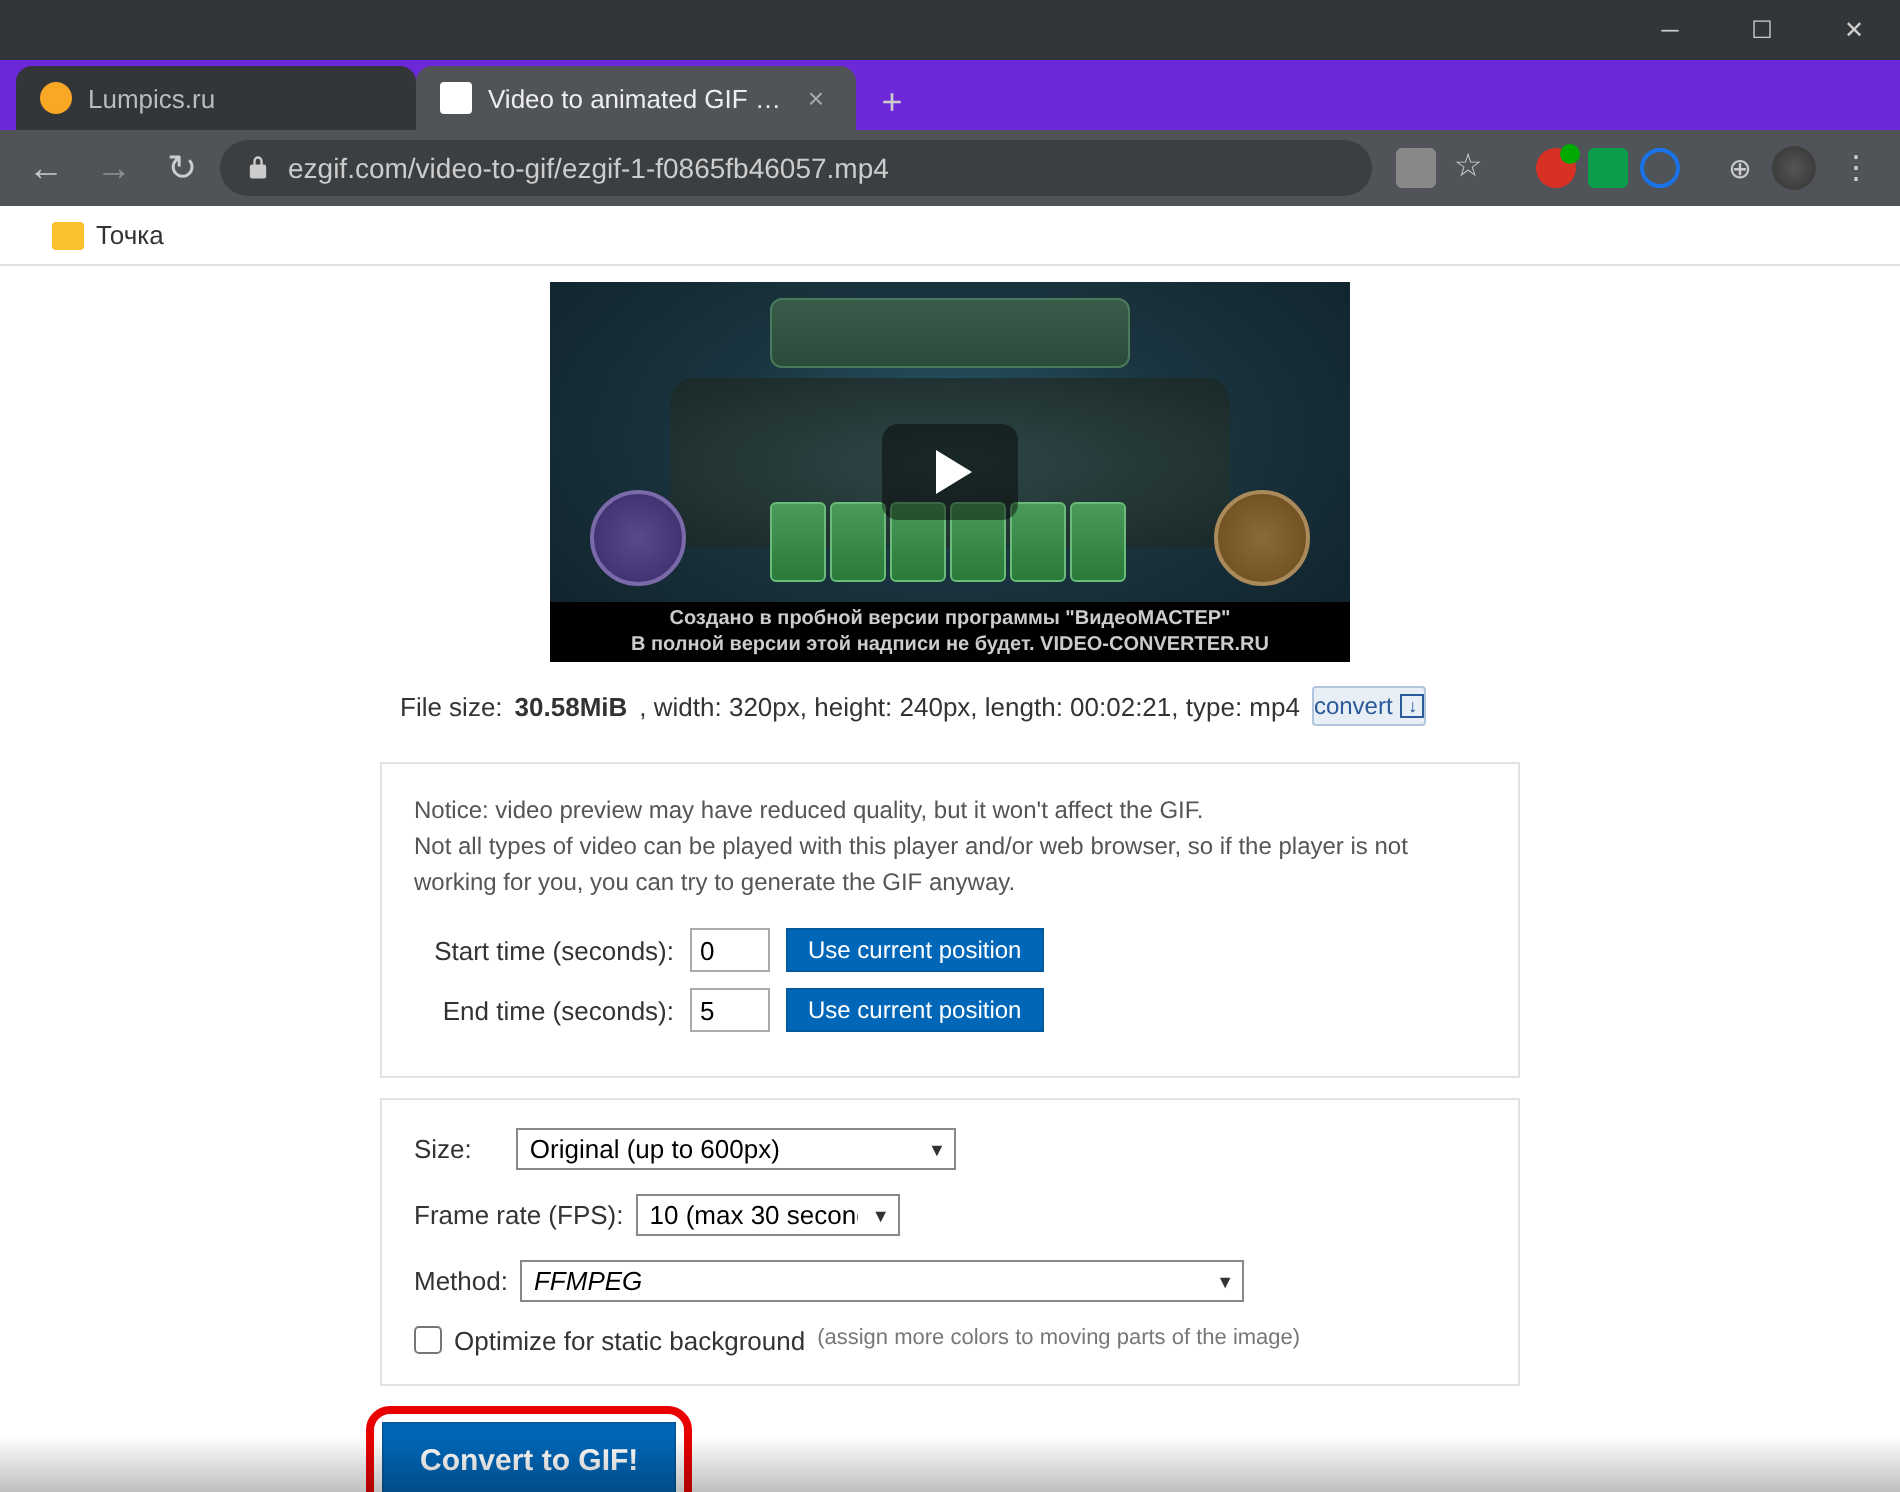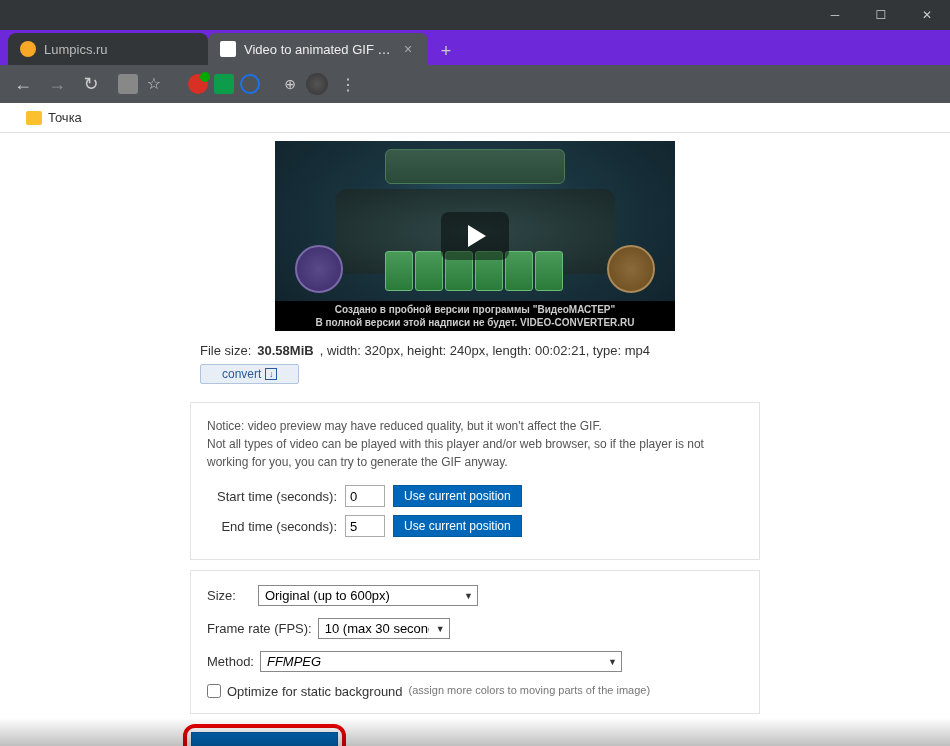--- a/index.html
+++ b/index.html
@@ -55,21 +55,21 @@
     .ge-cards { bottom: 38px; left: 50%; transform: translateX(-50%); width: 180px; height: 42px; display: flex; gap: 2px; }
     .card { width: 28px; height: 40px; background: linear-gradient(180deg, #4a9a5a, #2a7a3a); border-radius: 3px; border: 1px solid #6aba7a; }
     .ge-hero { bottom: 38px; left: 20px; width: 48px; height: 48px; background: radial-gradient(circle, #5a4a8a, #3a2a6a); border-radius: 50%; border: 2px solid #7a6aaa; }
     .ge-hero2 { bottom: 38px; right: 20px; width: 48px; height: 48px; background: radial-gradient(circle, #8a6a3a, #6a4a1a); border-radius: 50%; border: 2px solid #aa8a5a; }
     .play-overlay { position: relative; z-index: 2; width: 68px; height: 48px; background: rgba(0,0,0,0.45); border-radius: 8px; display: flex; align-items: center; justify-content: center; cursor: pointer; }
     .play-triangle { width: 0; height: 0; border-left: 18px solid #fff; border-top: 11px solid transparent; border-bottom: 11px solid transparent; margin-left: 4px; }
     .watermark { position: absolute; bottom: 0; left: 0; right: 0; background: #000; color: #ccc; font-size: 10px; text-align: center; padding: 2px 0; line-height: 1.3; z-index: 2; font-weight: bold; }
     
     .file-info-row { margin: 12px auto 16px; padding: 0 10px; text-align: left; font-size: 13px; color: #333; display: flex; align-items: center; gap: 6px; flex-wrap: wrap; width: 570px; }
     .file-info-row b { font-weight: bold; }
-    .convert-link { display: inline-flex; align-items: center; background: #e8eef5; border: 1px solid #b0c4de; color: #2a5a9a; padding: 2px 21px; font-size: 12px; cursor: pointer; gap: 4px; border-radius: 2px; }
+    .convert-link { display: inline-flex; align-items: center; background: #e8eef5; border: 1px solid #b0c4de; color: #2a5a9a; padding: 2px 0; font-size: 12px; cursor: pointer; gap: 4px; border-radius: 2px; }
     .dl-icon { width: 12px; height: 12px; border: 1px solid #2a5a9a; display: inline-flex; align-items: center; justify-content: center; font-size: 9px; }
     
     .notice-box { margin: 18px auto 0; width: 570px; background: #fff; border: 1px solid #e3e3e3; padding: 14px 16px; }
     .notice-text { font-size: 12px; color: #555; line-height: 1.5; margin-bottom: 14px; }
     .time-row { display: flex; align-items: center; gap: 8px; margin-bottom: 8px; font-size: 13px; color: #333; }
     .time-label { width: 130px; text-align: right; }
     .time-input { width: 40px; height: 22px; border: 1px solid #aaa; padding: 0 4px; font-size: 13px; }
     .blue-btn { background: #0067b8; color: #fff; border: 1px solid #005a9e; padding: 3px 10px; font-size: 12px; cursor: pointer; }
     
     .options-box { margin: 10px auto 0; width: 570px; background: #fff; border: 1px solid #e3e3e3; padding: 14px 16px; }
@@ -113,20 +113,26 @@
       <span class="tab-title">Video to animated GIF converter</span>
       <span class="tab-close">×</span>
     </div>
     <div class="new-tab-btn">+</div>
   </div>
 
   <div class="addressbar">
     <div class="nav-btn">←</div>
     <div class="nav-btn" style="opacity:.5">→</div>
     <div class="nav-btn">↻</div>
+    <div class="url-bar">
+      <svg class="lock-icon" viewBox="0 0 24 24" fill="#ccc">
+          <path d="M12 2a4 4 0 00-4 4v3H7a2 2 0 00-2 2v8a2 2 0 002 2h10a2 2 0 002-2v-8a2 2 0 00-2-2h-1V6a4 4 0 00-4-4zm-2 4a2 2 0 114 0v3h-4V6z"></path>
+        </svg>
+      <span class="url-text">ezgif.com/video-to-gif/ezgif-1-f0865fb46057.mp4</span>
+    </div>
     <div class="ext-icons">
       <div class="ext-icon ext-i1"></div>
       <div class="ext-icon ext-i2">☆</div>
       <div style="width:12px"></div>
       <div class="ext-icon ext-i3"></div>
       <div class="ext-icon ext-i4"></div>
       <div class="ext-icon ext-i5"></div>
       <div style="width:8px"></div>
       <div class="ext-icon ext-i6">⊕</div>
       <div class="avatar"></div>

